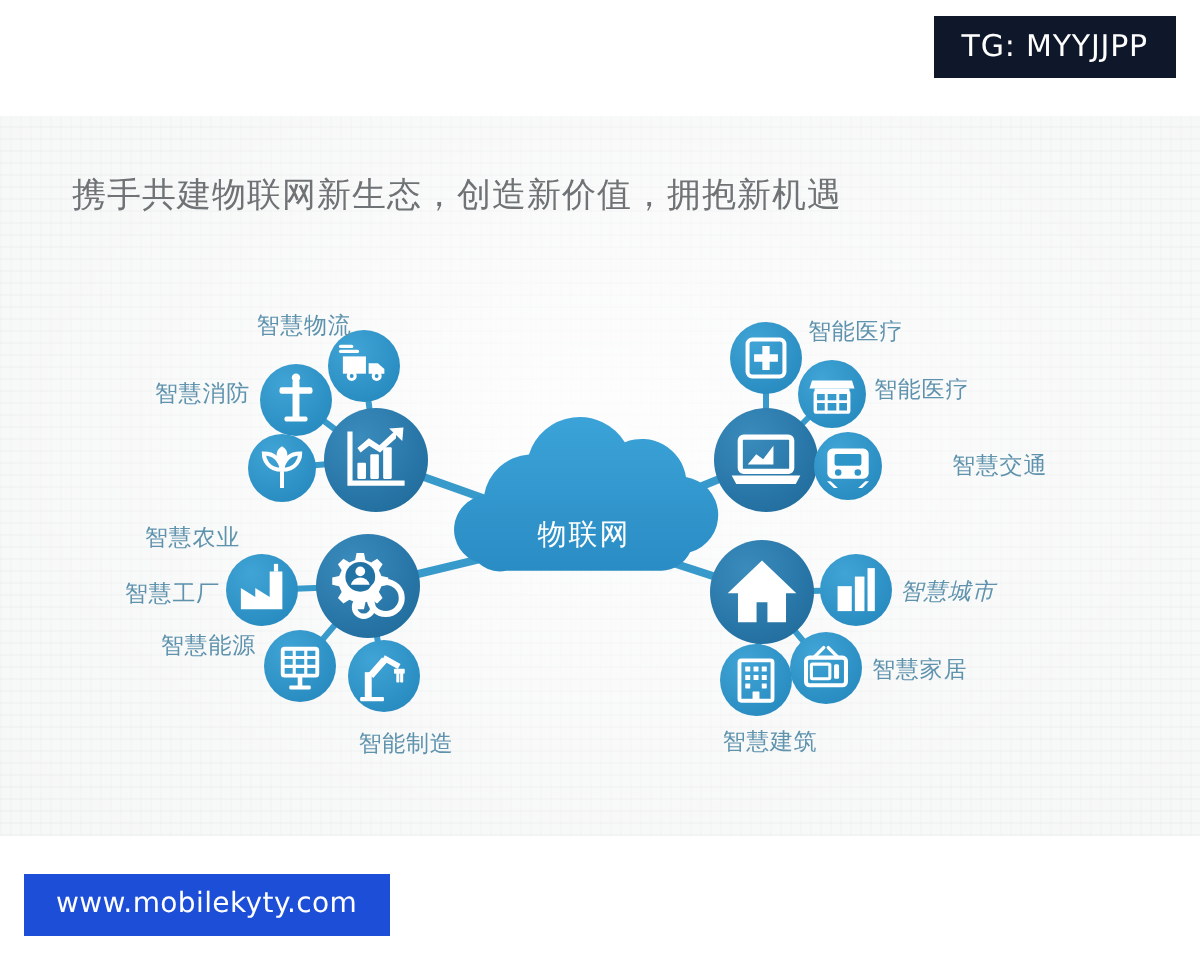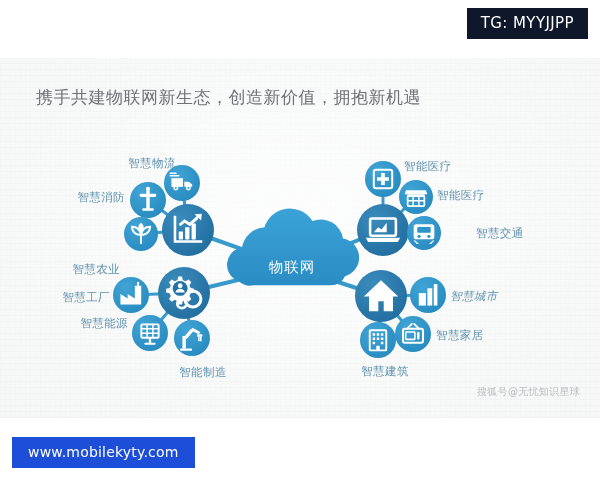--- a/index.html
+++ b/index.html
@@ -279,16 +279,15 @@
       <div class="node-label l" style="left: 128px; top: 323px;">智慧能源</div>
       <div class="node-label c" style="left: 190px; top: 372px; margin-left: 13px;">智能制造</div>
       <div class="node-label r" style="left: 404px; top: 166px;">智能医疗</div>
       <div class="node-label r" style="left: 437px; top: 195px;">智能医疗</div>
       <div class="node-label r" style="left: 445px; top: 233px; margin-left: 31px;">智慧交通</div>
       <div class="node-label r" style="left: 450px; top: 296px; font-style: italic;">智慧城市</div>
       <div class="node-label r" style="left: 436px; top: 335px;">智慧家居</div>
       <div class="node-label c" style="left: 385px; top: 371px;">智慧建筑</div>
     </div>
 
-  <div class="wm">搜狐号@无忧知识星球</div>
   <div class="tg-badge">TG: MYYJJPP</div>
   <div class="url-badge">www.mobilekyty.com</div>
 </div>
 
 </body></html>

